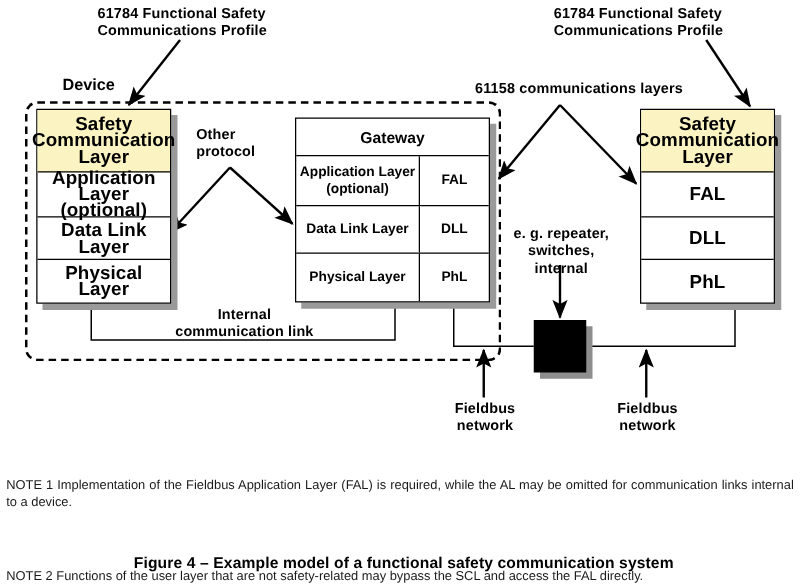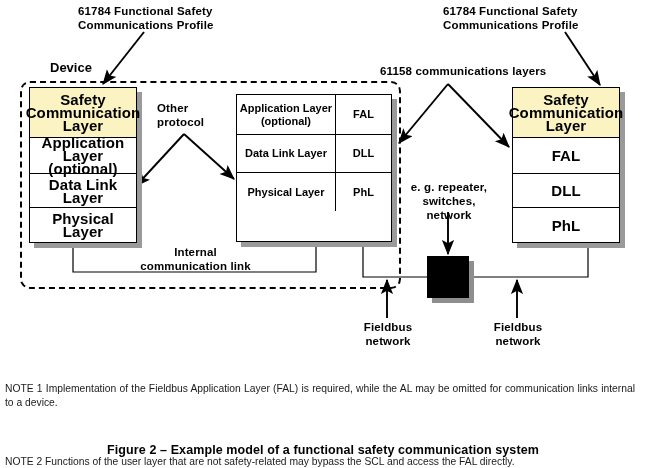--- a/index.html
+++ b/index.html
@@ -178,21 +178,21 @@
 <div class="abs callout" style="left:443px; top:4px;">61784 Functional Safety
 Communications Profile</div>
 
 <div class="abs callout" style="left:336px; top:64px;margin-left:44px;">61158 communications layers</div>
 
 <div class="abs callout" style="left:157px; top:101px;">Other
 protocol</div>
 
 <div class="abs callout center" style="left:403px; top:180px; width:92px;">e. g. repeater,
 switches,
-network</div>
+internal</div>
 
 <div class="abs callout center" style="left:108px; top:245px; width:175px;">Internal
 communication link</div>
 
 <div class="abs callout center" style="left:345px; top:320px; width:86px;">Fieldbus
 network</div>
 
 <div class="abs callout center" style="left:475px; top:320px; width:86px;">Fieldbus
 network</div>
 
@@ -202,20 +202,21 @@
 Layer</div>
   <div class="stack-row" style="height:36px;">Application
 Layer (optional)</div>
   <div class="stack-row" style="height:34px;">Data Link
 Layer</div>
   <div class="stack-row" style="height:34px;">Physical
 Layer</div>
 </div>
 
 <div class="stack" id="gateway-stack" style="left:236px; top:94px; width:156px; height:148px;">
+  <div class="gw-title">Gateway</div>
   <div class="gw-row" style="height:40px;">
     <div class="gw-left">Application
 Layer (optional)</div>
     <div class="gw-right">FAL</div>
   </div>
   <div class="gw-row" style="height:38px;">
     <div class="gw-left">Data Link
 Layer</div>
     <div class="gw-right">DLL</div>
   </div>
@@ -233,13 +234,13 @@
   <div class="stack-row" style="height:36px;">FAL</div>
   <div class="stack-row" style="height:34px;">DLL</div>
   <div class="stack-row" style="height:34px;">PhL</div>
 </div>
 
 <div id="repeater-box"></div>
 
 <div class="note" style="left:5px; top:382px; width:630px;">NOTE 1   Implementation of the Fieldbus Application Layer (FAL) is required, while the AL may be omitted for communication links internal to a device.</div>
 <div class="note" style="left:5px; top:422px; width:630px;margin-top:33px;">NOTE 2   Functions of the user layer that are not safety-related may bypass the SCL and access the FAL directly.</div>
 
-<div id="figure-caption">Figure 2 – Example model of a functional safety communication system</div>
+<div id="figure-caption">Figure 4 – Example model of a functional safety communication system</div>
 
 </body></html>

